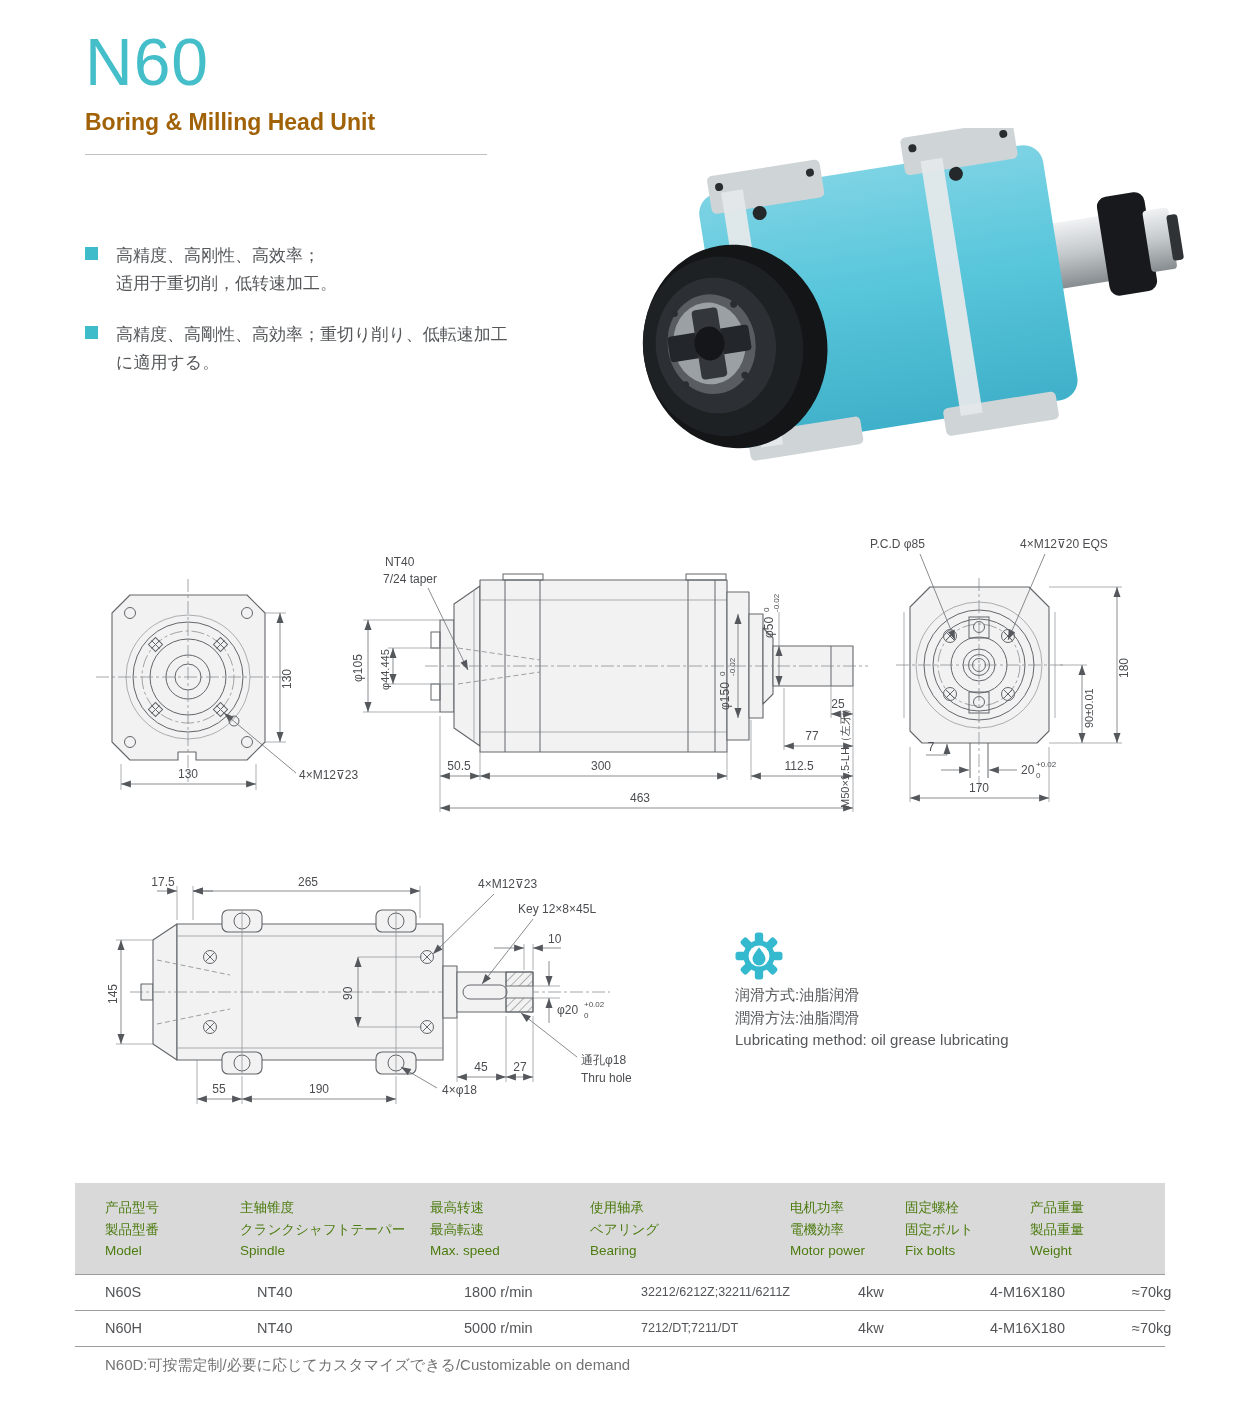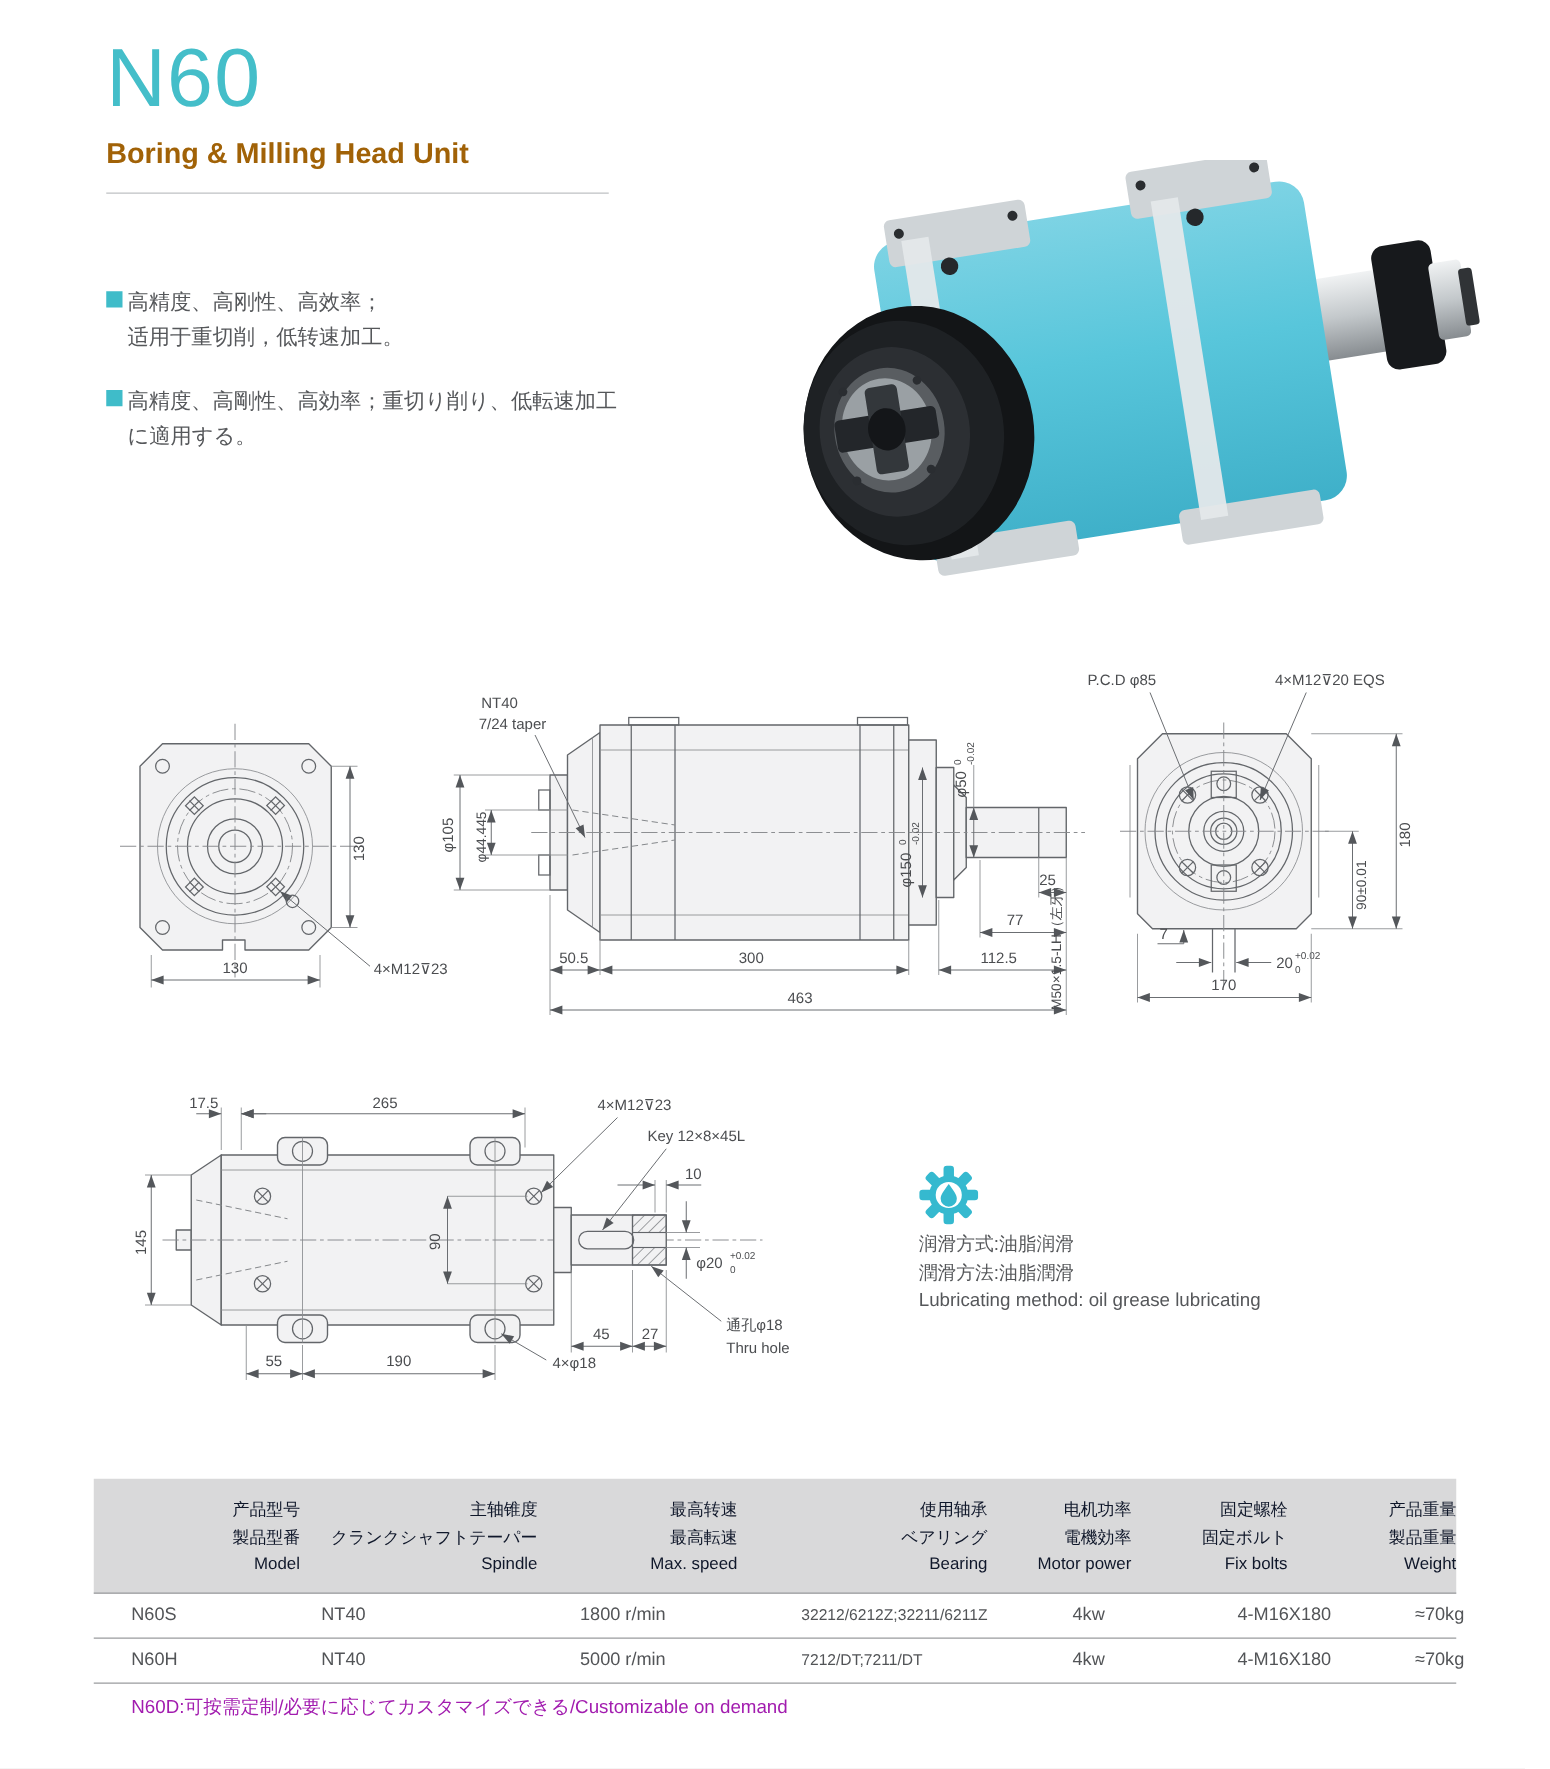--- a/index.html
+++ b/index.html
@@ -8,21 +8,21 @@
 
   
   .hdr{position:absolute;left:85px;top:28px;width:420px;}
   .model{font-size:66px;font-weight:normal;color:#44bec9;line-height:1.05;margin:0;letter-spacing:1px;}
   .title-en{font-size:23px;font-weight:bold;color:#a16207;margin:12px 0 4px 0;}
   .title-cjk{font-size:16px;color:#55575a;}
   .divider{width:402px;height:1px;background:#bfc1c3;margin-top:18px;}
 
   
   .features{position:absolute;left:85px;top:228px;width:470px;}
-  .feat{display:flex;gap:4px;margin-bottom:23px;}
+  .feat{display:flex;gap:18px;margin-bottom:23px;margin-top:14px;}
   .sq{width:13px;height:13px;background:#3fbcc9;margin-top:5px;flex:none;}
   .feat p{margin:0;font-size:17px;line-height:1.65;color:#55575a;}
 
   
   .photo{position:absolute;left:615px;top:128px;width:610px;height:395px;}
 
   
   #dw{position:absolute;left:0;top:520px;}
   #dw .o{fill:#f2f2f3;stroke:#63666a;stroke-width:1.1;stroke-linejoin:round;}
   #dw .l{fill:none;stroke:#63666a;stroke-width:1;}
@@ -36,26 +36,26 @@
 
   
   .lube{position:absolute;right:75px;top:932px;width:430px;text-align:left;}
   .lube .gear{padding-right:22px;}
   .lube .ln{font-size:15px;color:#55575a;line-height:1.5;}
 
   
   .spec{position:absolute;left:75px;top:1183px;width:1090px;}
   .thead{display:grid;grid-template-columns:135px 190px 160px 200px 115px 125px 135px;
          background:#d9d9da;padding:14px 0 12px 30px;border-bottom:1.5px solid #9a9c9e;}
-  .th div{font-size:13.5px;color:#0f172a;line-height:1.6;text-align:right;}
+  .th div{font-size:13.5px;color:#4d7c0f;line-height:1.6;}
   .tr{display:grid;grid-template-columns:135px 190px 160px 200px 115px 125px 135px;
       padding-left:30px;height:35px;border-bottom:1.5px solid #9a9c9e;align-items:center;gap:17px;}
   .td{font-size:14.5px;color:#525457;}
   .td.small{font-size:12.5px;}
-  .note{margin-top:9px;padding-left:30px;font-size:15px;color:#a21caf;}
+  .note{margin-top:9px;padding-left:30px;font-size:15px;color:#737373;}
 </style>
 </head>
 <body>
 
 <div class="page">
 
   <div class="hdr">
     <h1 class="model">N60</h1>
     <div class="title-en">Boring &amp; Milling Head Unit</div>
     <div class="divider"></div>

